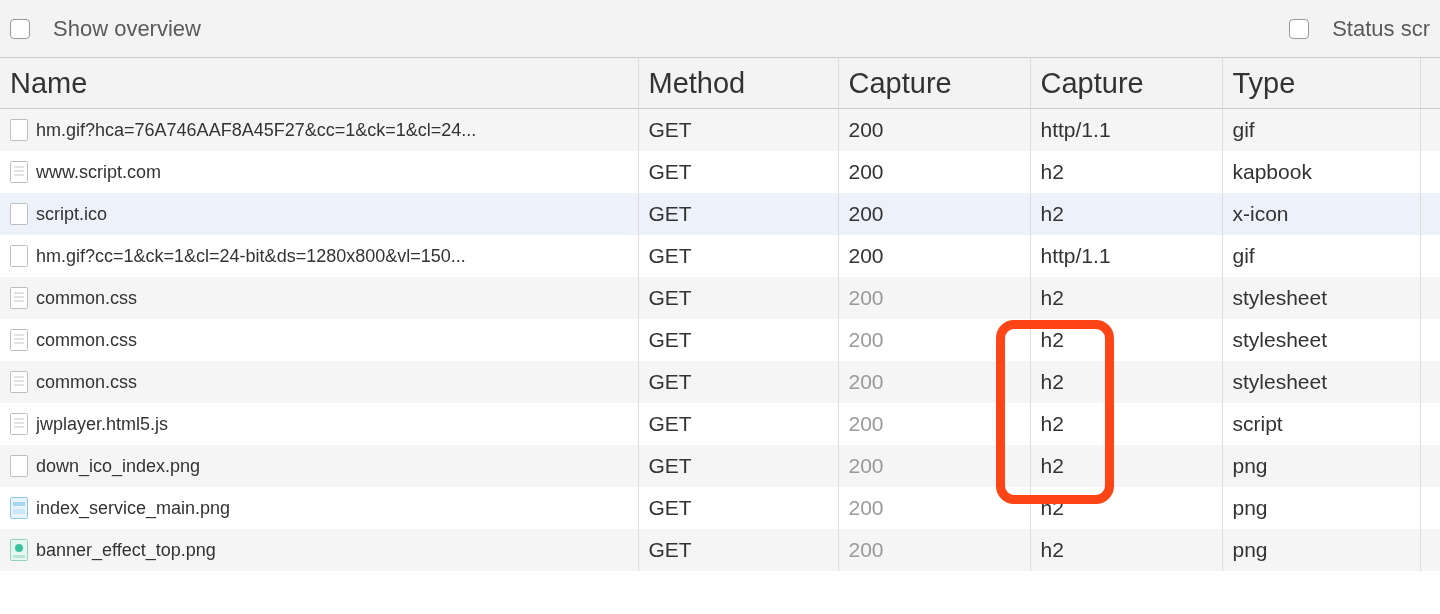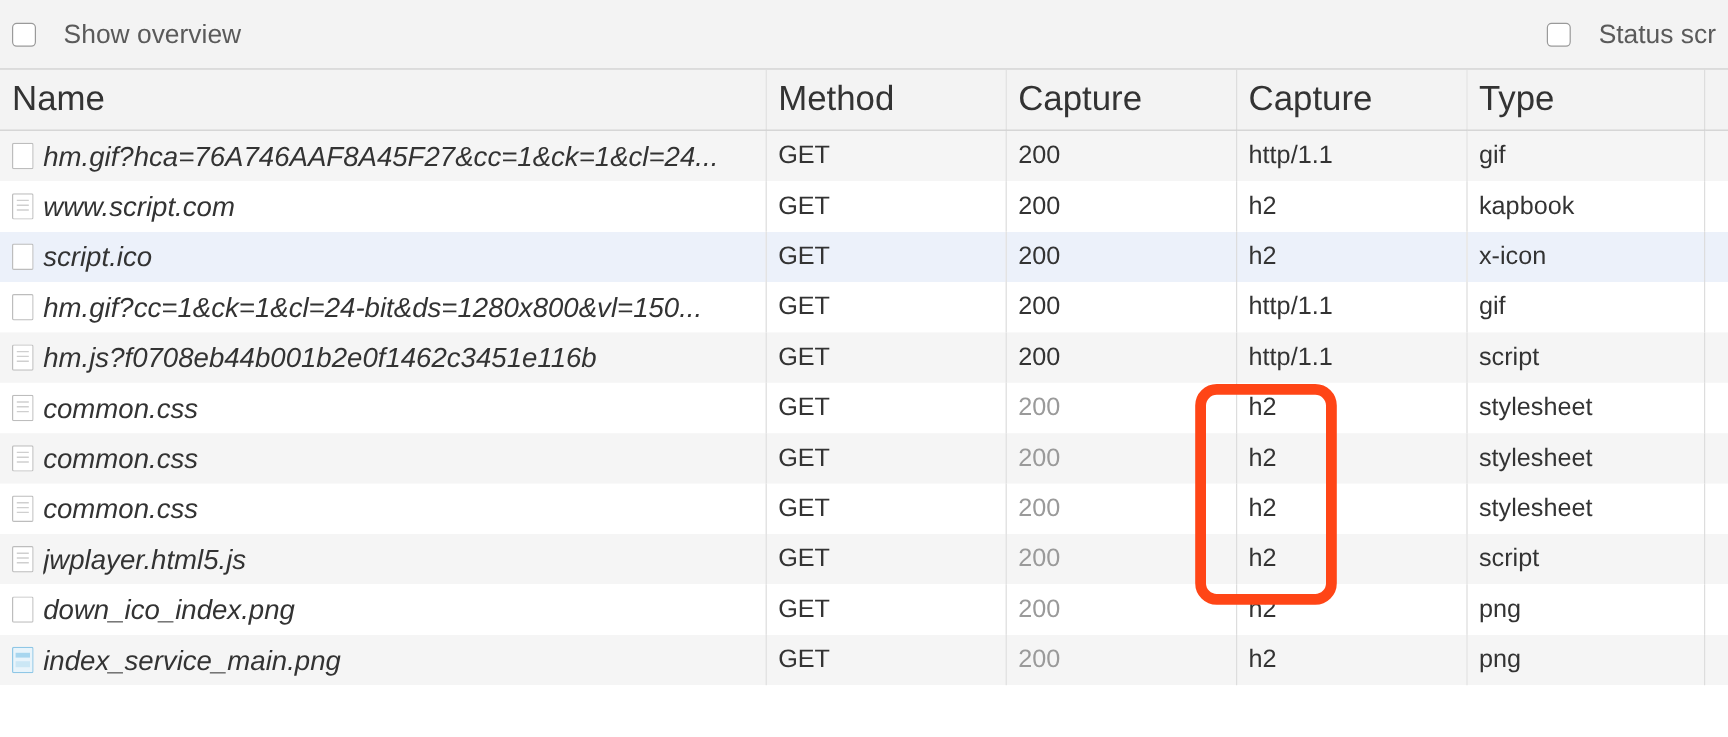--- a/index.html
+++ b/index.html
@@ -76,21 +76,21 @@
     .col-last { width: 20px; }
 
     .name-cell { display: flex; align-items: center; gap: 8px; height: 100%; }
     .file-icon {
       width: 18px;
       height: 22px;
       flex-shrink: 0;
       display: inline-block;
     }
     .file-icon svg { width: 100%; height: 100%; display: block; }
-    .name-text { overflow: hidden; text-overflow: ellipsis; font-size: 23px; color: #333; font-style: italic; }
+    .name-text { overflow: hidden; text-overflow: ellipsis; font-size: 18px; color: #333; }
 
     .dim { color: #9a9a9a; }
 
     
     .highlight-box {
       position: absolute;
       border: 9px solid #ff4516;
       border-radius: 18px;
       pointer-events: none;
       z-index: 50;
@@ -205,40 +205,20 @@
         <td>
           <div class="name-cell">
             <span class="file-icon">
               <svg viewBox="0 0 18 22">
                 <rect x="0.5" y="0.5" width="17" height="21" rx="1" fill="#fff" stroke="#bdbdbd"></rect>
                 <line x1="4" y1="6" x2="14" y2="6" stroke="#cfcfcf" stroke-width="1.2"></line>
                 <line x1="4" y1="10" x2="14" y2="10" stroke="#cfcfcf" stroke-width="1.2"></line>
                 <line x1="4" y1="14" x2="14" y2="14" stroke="#cfcfcf" stroke-width="1.2"></line>
               </svg>
             </span>
-            <span class="name-text">hm.js?f0708eb44b001b2e0f1462c3451e116b</span>
-          </div>
-        </td>
-        <td>GET</td>
-        <td>200</td>
-        <td>http/1.1</td>
-        <td>script</td>
-        <td></td>
-      </tr>
-      <tr>
-        <td>
-          <div class="name-cell">
-            <span class="file-icon">
-              <svg viewBox="0 0 18 22">
-                <rect x="0.5" y="0.5" width="17" height="21" rx="1" fill="#fff" stroke="#bdbdbd"></rect>
-                <line x1="4" y1="6" x2="14" y2="6" stroke="#cfcfcf" stroke-width="1.2"></line>
-                <line x1="4" y1="10" x2="14" y2="10" stroke="#cfcfcf" stroke-width="1.2"></line>
-                <line x1="4" y1="14" x2="14" y2="14" stroke="#cfcfcf" stroke-width="1.2"></line>
-              </svg>
-            </span>
             <span class="name-text">common.css</span>
           </div>
         </td>
         <td>GET</td>
         <td class="dim">200</td>
         <td>h2</td>
         <td>stylesheet</td>
         <td></td>
       </tr>
       <tr>
@@ -330,16 +310,35 @@
             </span>
             <span class="name-text">index_service_main.png</span>
           </div>
         </td>
         <td>GET</td>
         <td class="dim">200</td>
         <td>h2</td>
         <td>png</td>
         <td></td>
       </tr>
+      <tr>
+        <td>
+          <div class="name-cell">
+            <span class="file-icon">
+              <svg viewBox="0 0 18 22">
+                <rect x="0.5" y="0.5" width="17" height="21" rx="1" fill="#e6f6f0" stroke="#8fd3b8"></rect>
+                <circle cx="9" cy="9" r="4" fill="#39c29b"></circle>
+                <rect x="3" y="16" width="12" height="3" fill="#b7e6d4"></rect>
+              </svg>
+            </span>
+            <span class="name-text">banner_effect_top.png</span>
+          </div>
+        </td>
+        <td>GET</td>
+        <td class="dim">200</td>
+        <td>h2</td>
+        <td>png</td>
+        <td></td>
+      </tr>
     </tbody>
 </table>
 
 <div class="highlight-box" id="hl" style="left: 996px; top: 320px; width: 118px; height: 184px;"></div>
 
 </body></html>

